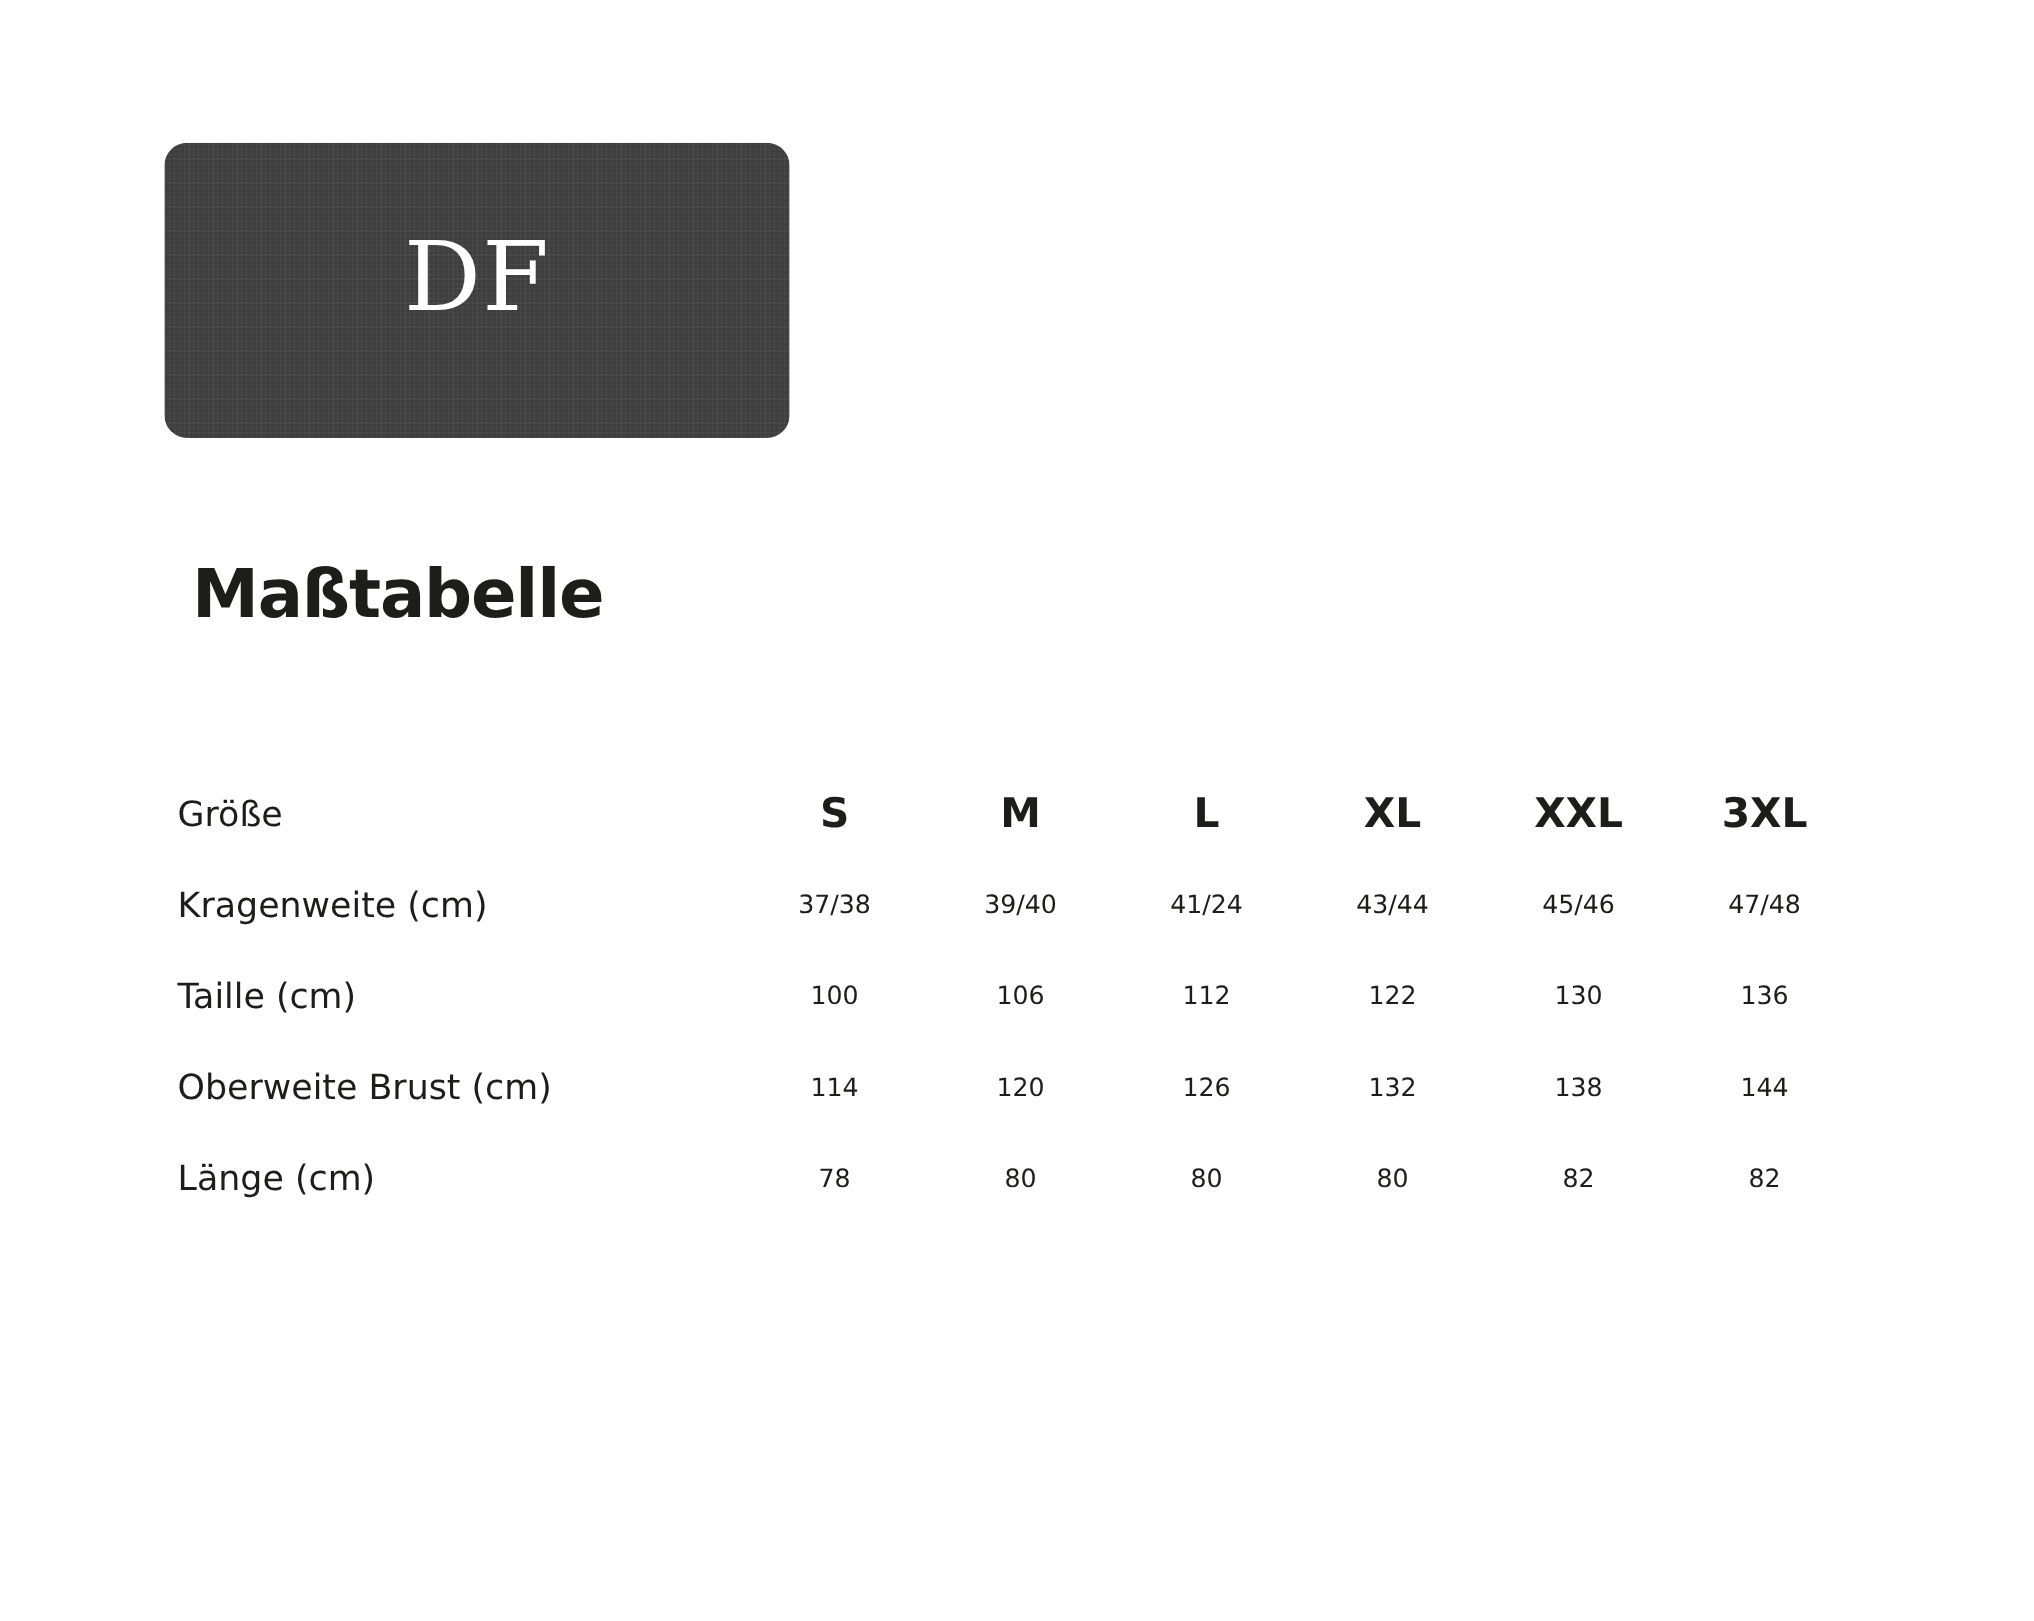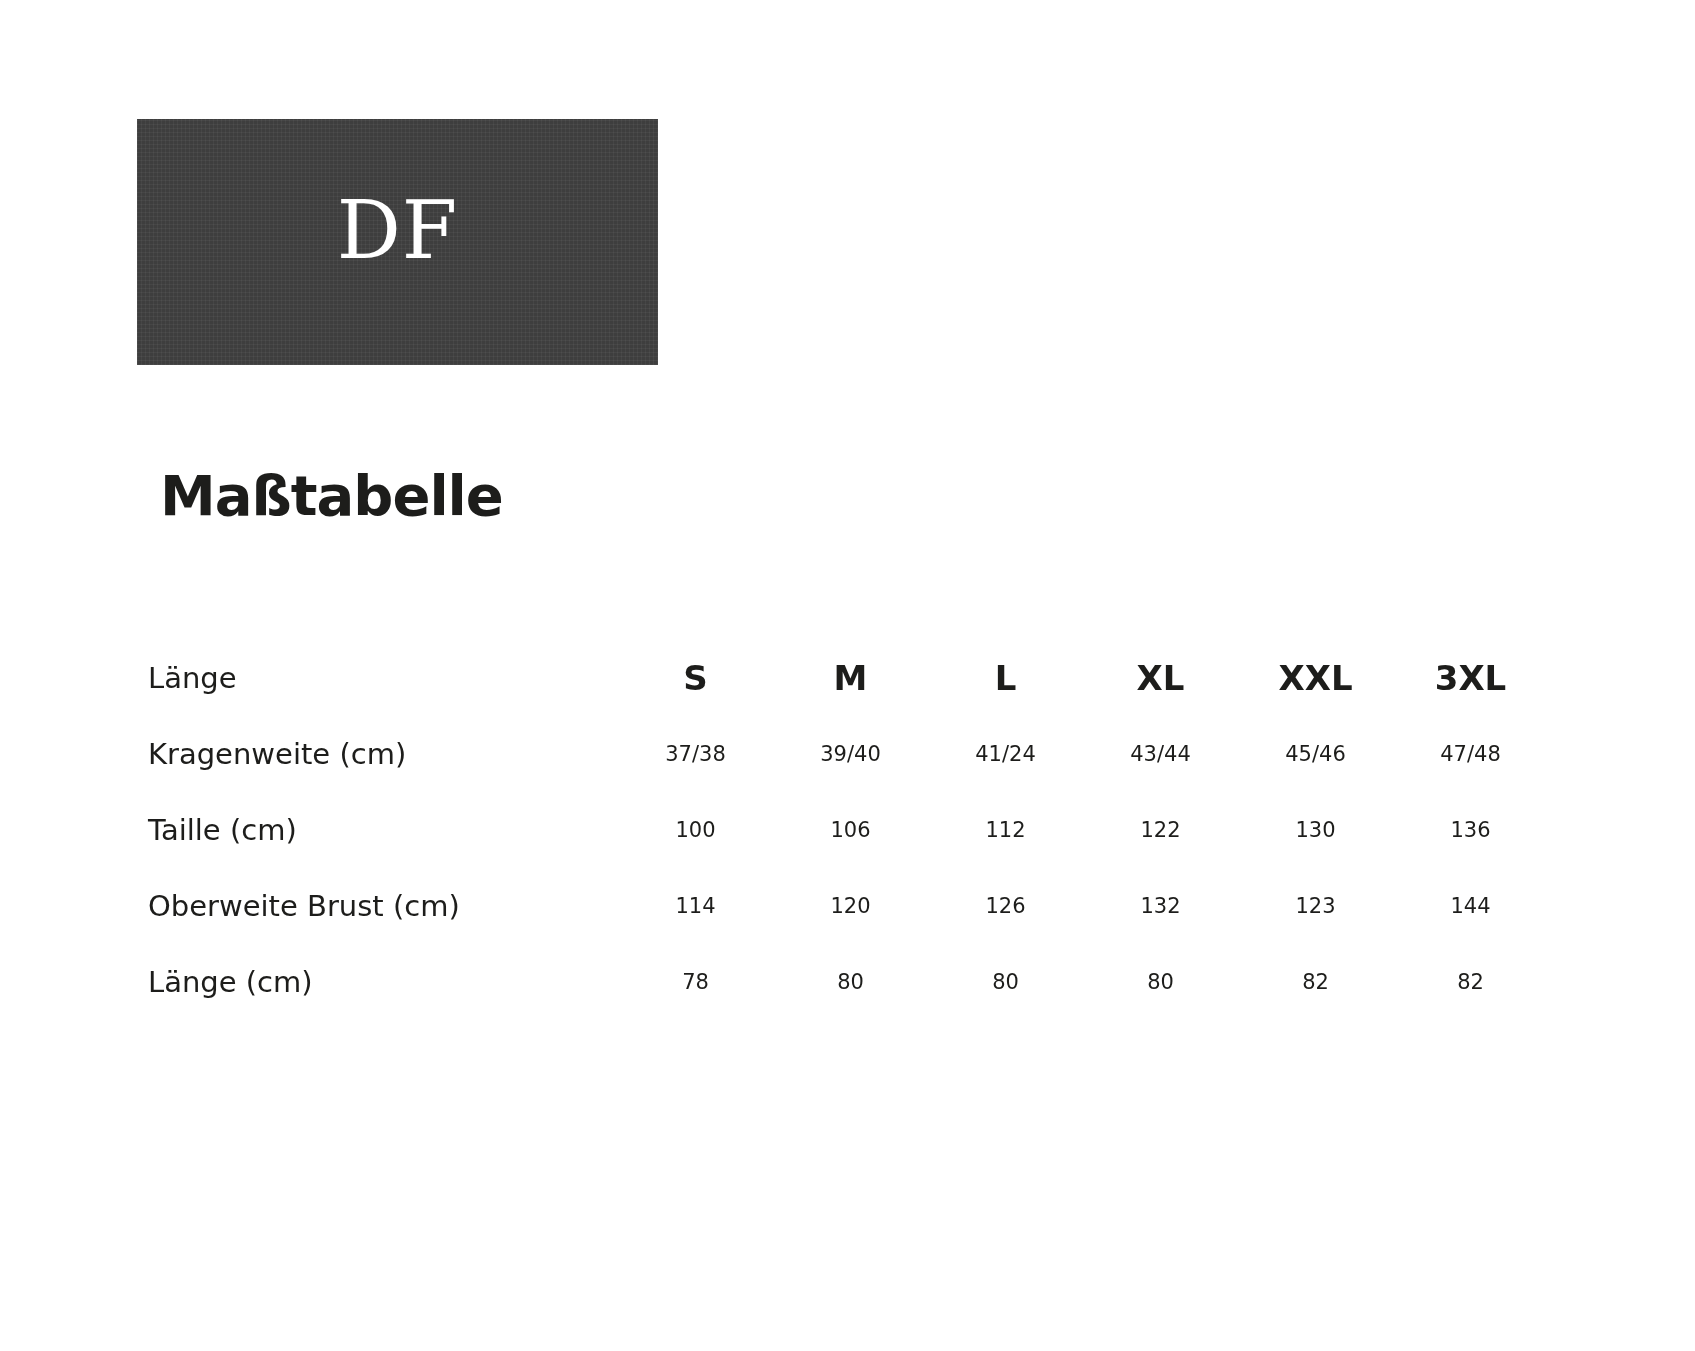--- a/index.html
+++ b/index.html
@@ -25,20 +25,21 @@
     width: 521px;
     height: 246px;
     background-color: #3e3e3e;
     background-image:
       repeating-linear-gradient(0deg, rgba(255,255,255,0.045) 0px, rgba(255,255,255,0.045) 1px, rgba(0,0,0,0) 1px, rgba(0,0,0,0) 4px),
       repeating-linear-gradient(90deg, rgba(255,255,255,0.045) 0px, rgba(255,255,255,0.045) 1px, rgba(0,0,0,0) 1px, rgba(0,0,0,0) 4px);
     display: flex;
     flex-direction: column;
     align-items: center;
     justify-content: center;
+    border-radius: 19px;
   }
   .logo-monogram {
     font-family: "DejaVu Serif", "Liberation Serif", serif;
     font-size: 80px;
     line-height: 1;
     color: #ffffff;
     letter-spacing: 1px;
     margin-top: 4px;
     margin-bottom: 26px;
     font-weight: 400;
@@ -107,21 +108,21 @@
 
 <div class="logo-box">
   <div class="logo-monogram">DF</div>
 </div>
 
 <div class="page-title">Maßtabelle</div>
 
 <table class="size-table">
   <thead>
     <tr>
-      <th class="col-label">Länge</th>
+      <th class="col-label">Größe</th>
       <th class="col-val">S</th>
       <th class="col-val">M</th>
       <th class="col-val">L</th>
       <th class="col-val">XL</th>
       <th class="col-val">XXL</th>
       <th class="col-val">3XL</th>
     </tr>
   </thead>
   <tbody>
     <tr>
@@ -141,21 +142,21 @@
       <td class="col-val">122</td>
       <td class="col-val">130</td>
       <td class="col-val">136</td>
     </tr>
     <tr>
       <td class="col-label">Oberweite Brust (cm)</td>
       <td class="col-val">114</td>
       <td class="col-val">120</td>
       <td class="col-val">126</td>
       <td class="col-val">132</td>
-      <td class="col-val">123</td>
+      <td class="col-val">138</td>
       <td class="col-val">144</td>
     </tr>
     <tr>
       <td class="col-label">Länge (cm)</td>
       <td class="col-val">78</td>
       <td class="col-val">80</td>
       <td class="col-val">80</td>
       <td class="col-val">80</td>
       <td class="col-val">82</td>
       <td class="col-val">82</td>

